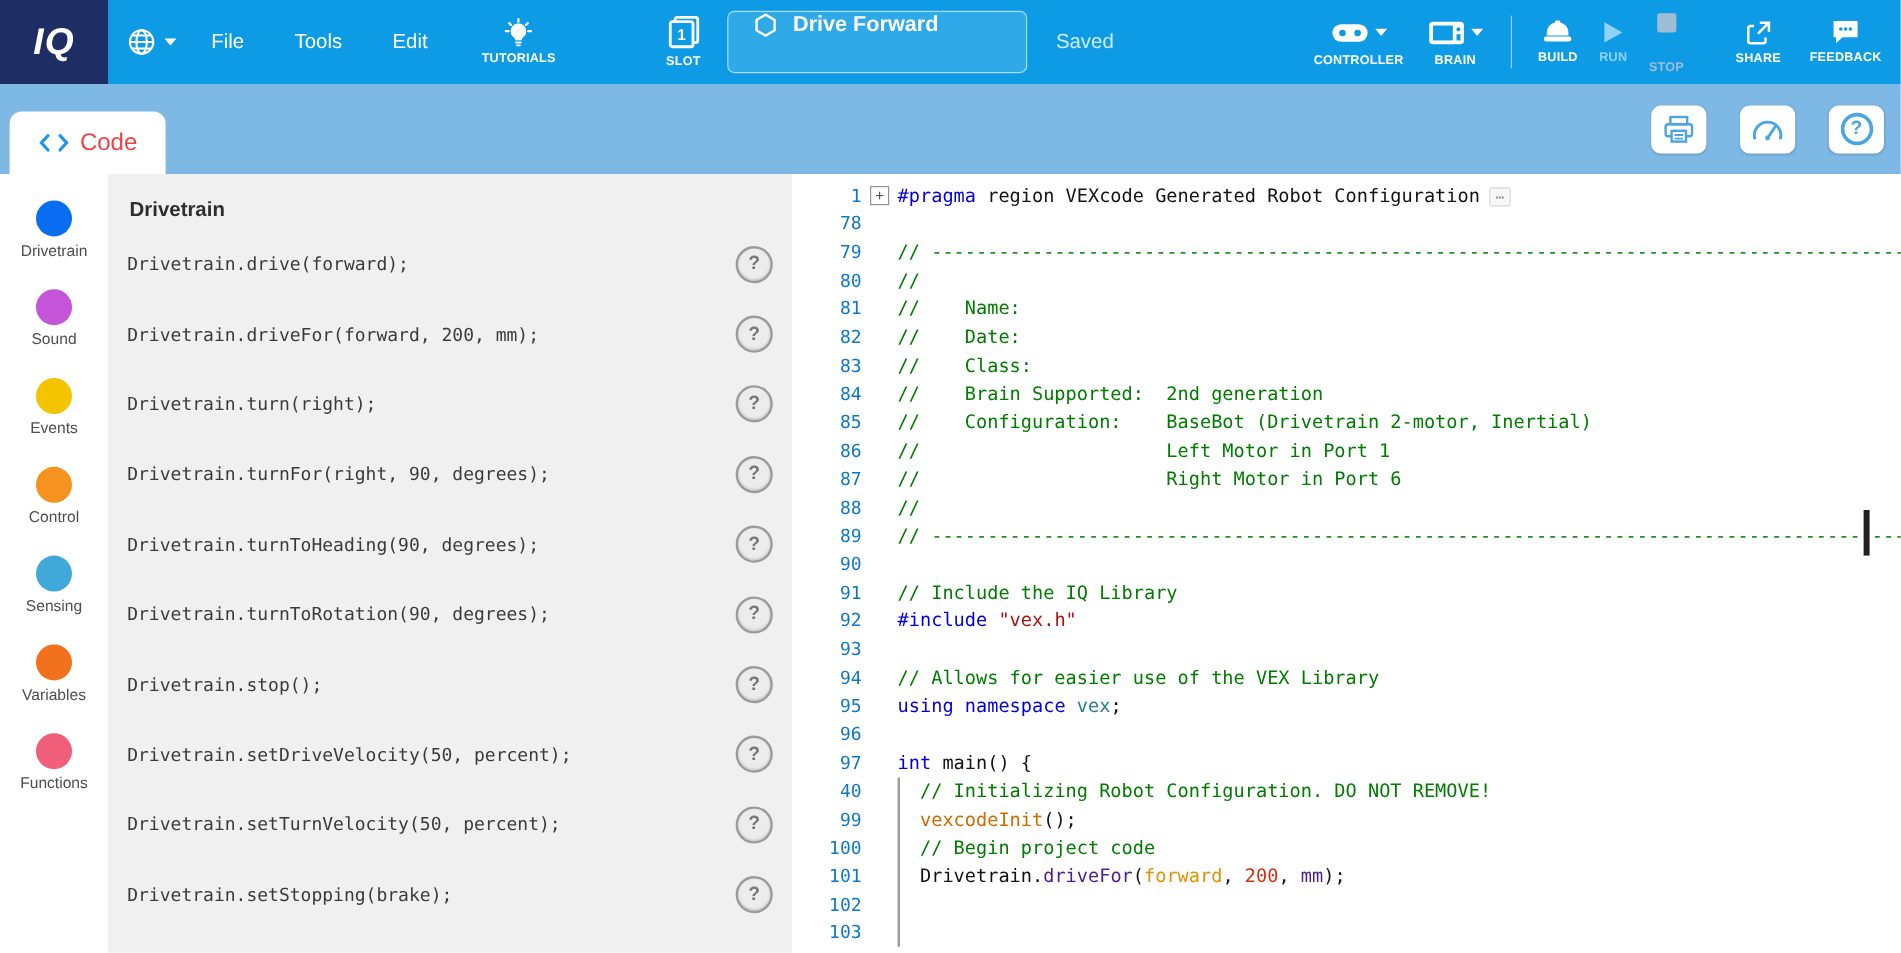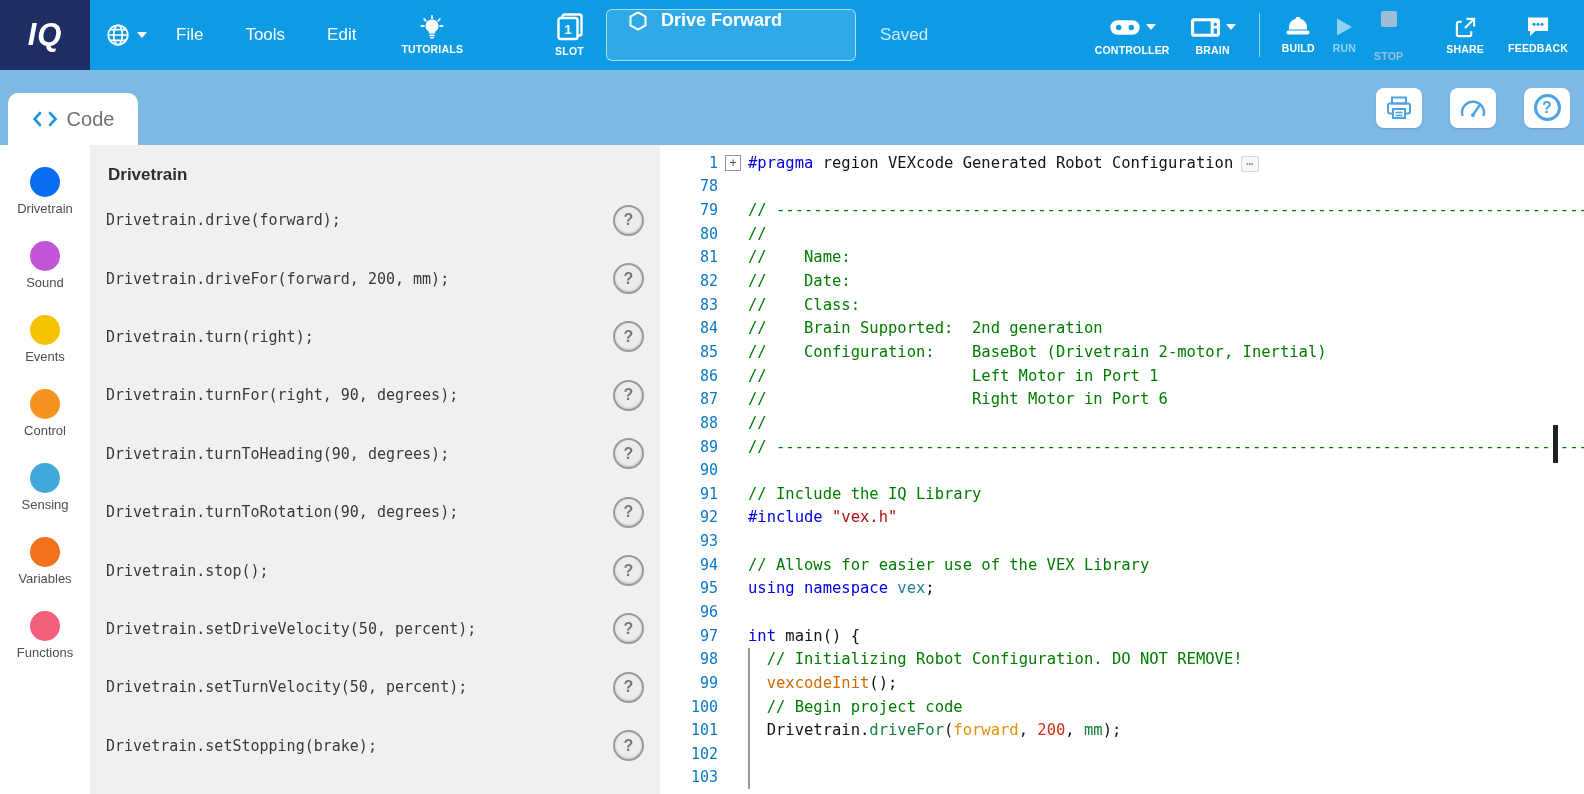--- a/index.html
+++ b/index.html
@@ -27,21 +27,21 @@
   .vdiv{width:1px;height:44px;background:rgba(255,255,255,.55);margin:0 13px;flex:none;}
   .build,.run,.stop{padding:0 9px;}
   .run .tb-label{color:#8ed2f8;}
   .stop .tb-label{color:#9fbdd4;margin-top:16px;}
   .share{margin-left:26px;padding:0 8px;}
   .feedback{margin-left:12px;padding:0 4px;}
 
   
   .tabbar{height:75px;background:#7eb8e5;position:relative;}
   .code-tab{position:absolute;left:8px;bottom:0;width:130px;height:52px;background:#fff;border-radius:10px 10px 0 0;
-        display:flex;align-items:center;justify-content:center;gap:9px;color:#737373;font-size:20px;cursor:pointer;}
+        display:flex;align-items:center;justify-content:center;gap:9px;color:#ef4444;font-size:20px;cursor:pointer;}
   .tab-tools{position:absolute;right:14px;top:50%;transform:translateY(-50%);display:flex;gap:28px;}
   .tool-btn{width:46px;height:40px;background:#fff;border:none;border-radius:8px;display:flex;align-items:center;
         justify-content:center;cursor:pointer;box-shadow:0 1px 2px rgba(0,0,0,.15);}
   .help-glyph{width:27px;height:27px;border:3px solid #4ba4e4;border-radius:50%;color:#4ba4e4;font-weight:bold;
         font-size:16px;display:flex;align-items:center;justify-content:center;}
 
   
   .main{display:flex;height:649px;}
 
   .cat-bar{width:90px;background:#fff;padding-top:22px;display:flex;flex-direction:column;align-items:center;flex:none;}
@@ -63,21 +63,21 @@
   .ln{width:50px;flex:none;text-align:right;color:#0b79c7;font-size:15px;}
   .fold-gutter{width:30px;flex:none;display:flex;align-items:center;justify-content:center;}
   .fold-box{width:16px;height:16px;border:1px solid #949494;color:#555;font-size:12px;line-height:14px;text-align:center;background:#fff;cursor:pointer;}
   .code-text{font-size:15.5px;color:#131313;}
   .tk-p{color:#131313;}
   .tk-c{color:#007c00;}
   .tk-k{color:#0000e8;}
   .tk-s{color:#b01111;}
   .tk-f{color:#cf6a00;}
   .tk-n{color:#d32f0f;}
-  .tk-b{color:#15803d;}
+  .tk-b{color:#4c1d95;}
   .tk-o{color:#df9200;}
   .tk-t{color:#267f99;}
   .fold-ellipsis{margin-left:8px;color:#888;border:1px solid #d8d8d8;background:#f7f7f7;padding:0 4px;font-size:12px;border-radius:2px;cursor:pointer;}
   .indent-guide{position:absolute;left:88px;top:503px;width:1.5px;height:141px;background:#9a9a9a;}
   .scroll-thumb{position:absolute;right:26px;top:280px;width:5px;height:38px;background:#222;}
 </style>
 </head>
 <body>
 
 <div class="app">
@@ -335,21 +335,21 @@
           <div class="code-line"><span class="ln">88</span><span class="fold-gutter"></span><span class="code-text"><span class="tk-c">//</span></span></div>
           <div class="code-line"><span class="ln">89</span><span class="fold-gutter"></span><span class="code-text"><span class="tk-c">// ----------------------------------------------------------------------------------------</span></span></div>
           <div class="code-line"><span class="ln">90</span><span class="fold-gutter"></span><span class="code-text"></span></div>
           <div class="code-line"><span class="ln">91</span><span class="fold-gutter"></span><span class="code-text"><span class="tk-c">// Include the IQ Library</span></span></div>
           <div class="code-line"><span class="ln">92</span><span class="fold-gutter"></span><span class="code-text"><span class="tk-k">#include</span><span class="tk-p"> </span><span class="tk-s">"vex.h"</span></span></div>
           <div class="code-line"><span class="ln">93</span><span class="fold-gutter"></span><span class="code-text"></span></div>
           <div class="code-line"><span class="ln">94</span><span class="fold-gutter"></span><span class="code-text"><span class="tk-c">// Allows for easier use of the VEX Library</span></span></div>
           <div class="code-line"><span class="ln">95</span><span class="fold-gutter"></span><span class="code-text"><span class="tk-k">using</span><span class="tk-p"> </span><span class="tk-k">namespace</span><span class="tk-p"> </span><span class="tk-t">vex</span><span class="tk-p">;</span></span></div>
           <div class="code-line"><span class="ln">96</span><span class="fold-gutter"></span><span class="code-text"></span></div>
           <div class="code-line"><span class="ln">97</span><span class="fold-gutter"></span><span class="code-text"><span class="tk-k">int</span><span class="tk-p"> main() {</span></span></div>
-          <div class="code-line"><span class="ln">98</span><span class="fold-gutter"></span><span class="code-text"><span class="tk-p">  </span><span class="tk-c">// Initializing Robot Configuration. DO NOT REMOVE!</span></span></div>
+          <div class="code-line"><span class="ln">40</span><span class="fold-gutter"></span><span class="code-text"><span class="tk-p">  </span><span class="tk-c">// Initializing Robot Configuration. DO NOT REMOVE!</span></span></div>
           <div class="code-line"><span class="ln">99</span><span class="fold-gutter"></span><span class="code-text"><span class="tk-p">  </span><span class="tk-f">vexcodeInit</span><span class="tk-p">();</span></span></div>
           <div class="code-line"><span class="ln">100</span><span class="fold-gutter"></span><span class="code-text"><span class="tk-p">  </span><span class="tk-c">// Begin project code</span></span></div>
           <div class="code-line"><span class="ln">101</span><span class="fold-gutter"></span><span class="code-text"><span class="tk-p">  Drivetrain.</span><span class="tk-b">driveFor</span><span class="tk-p">(</span><span class="tk-o">forward</span><span class="tk-p">, </span><span class="tk-n">200</span><span class="tk-p">, </span><span class="tk-b">mm</span><span class="tk-p">);</span></span></div>
           <div class="code-line"><span class="ln">102</span><span class="fold-gutter"></span><span class="code-text"></span></div>
           <div class="code-line"><span class="ln">103</span><span class="fold-gutter"></span><span class="code-text"></span></div>
         </div>
       <div class="indent-guide"></div>
       <div class="scroll-thumb"></div>
     </section>
 

